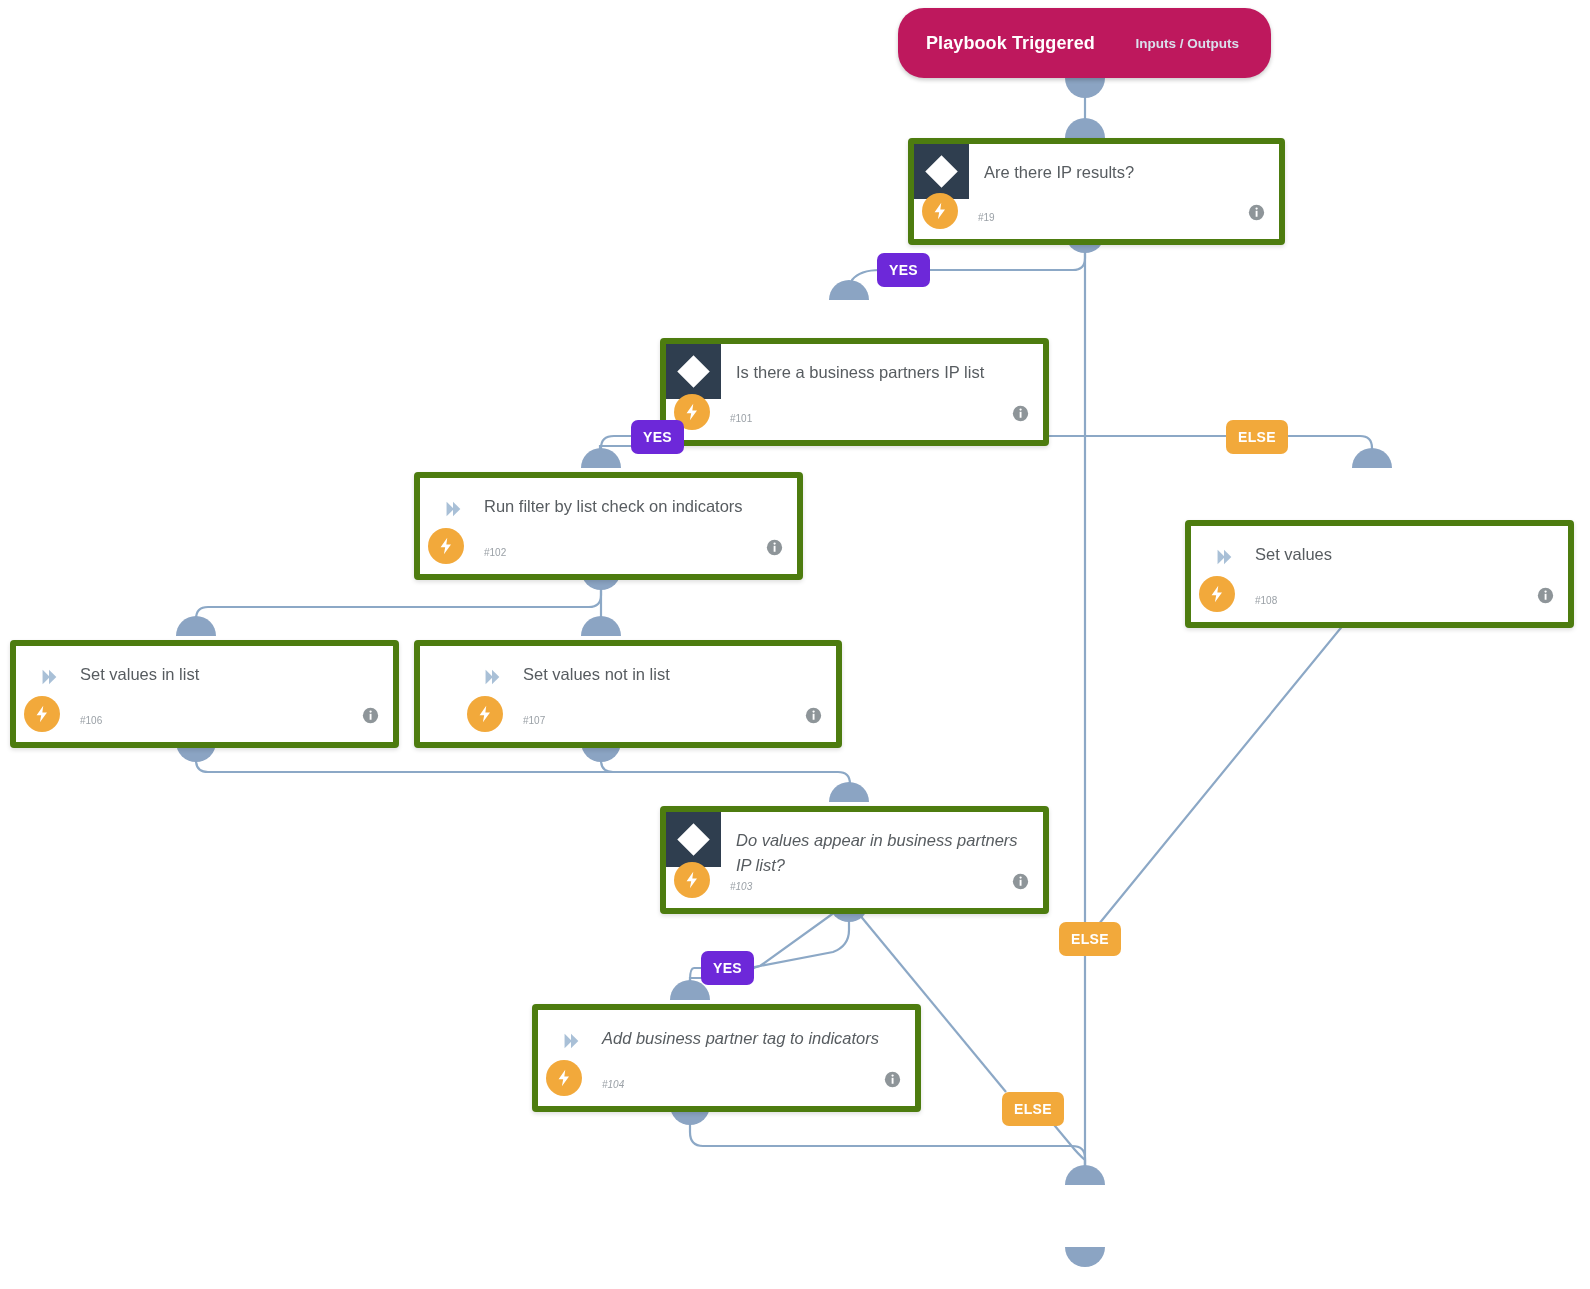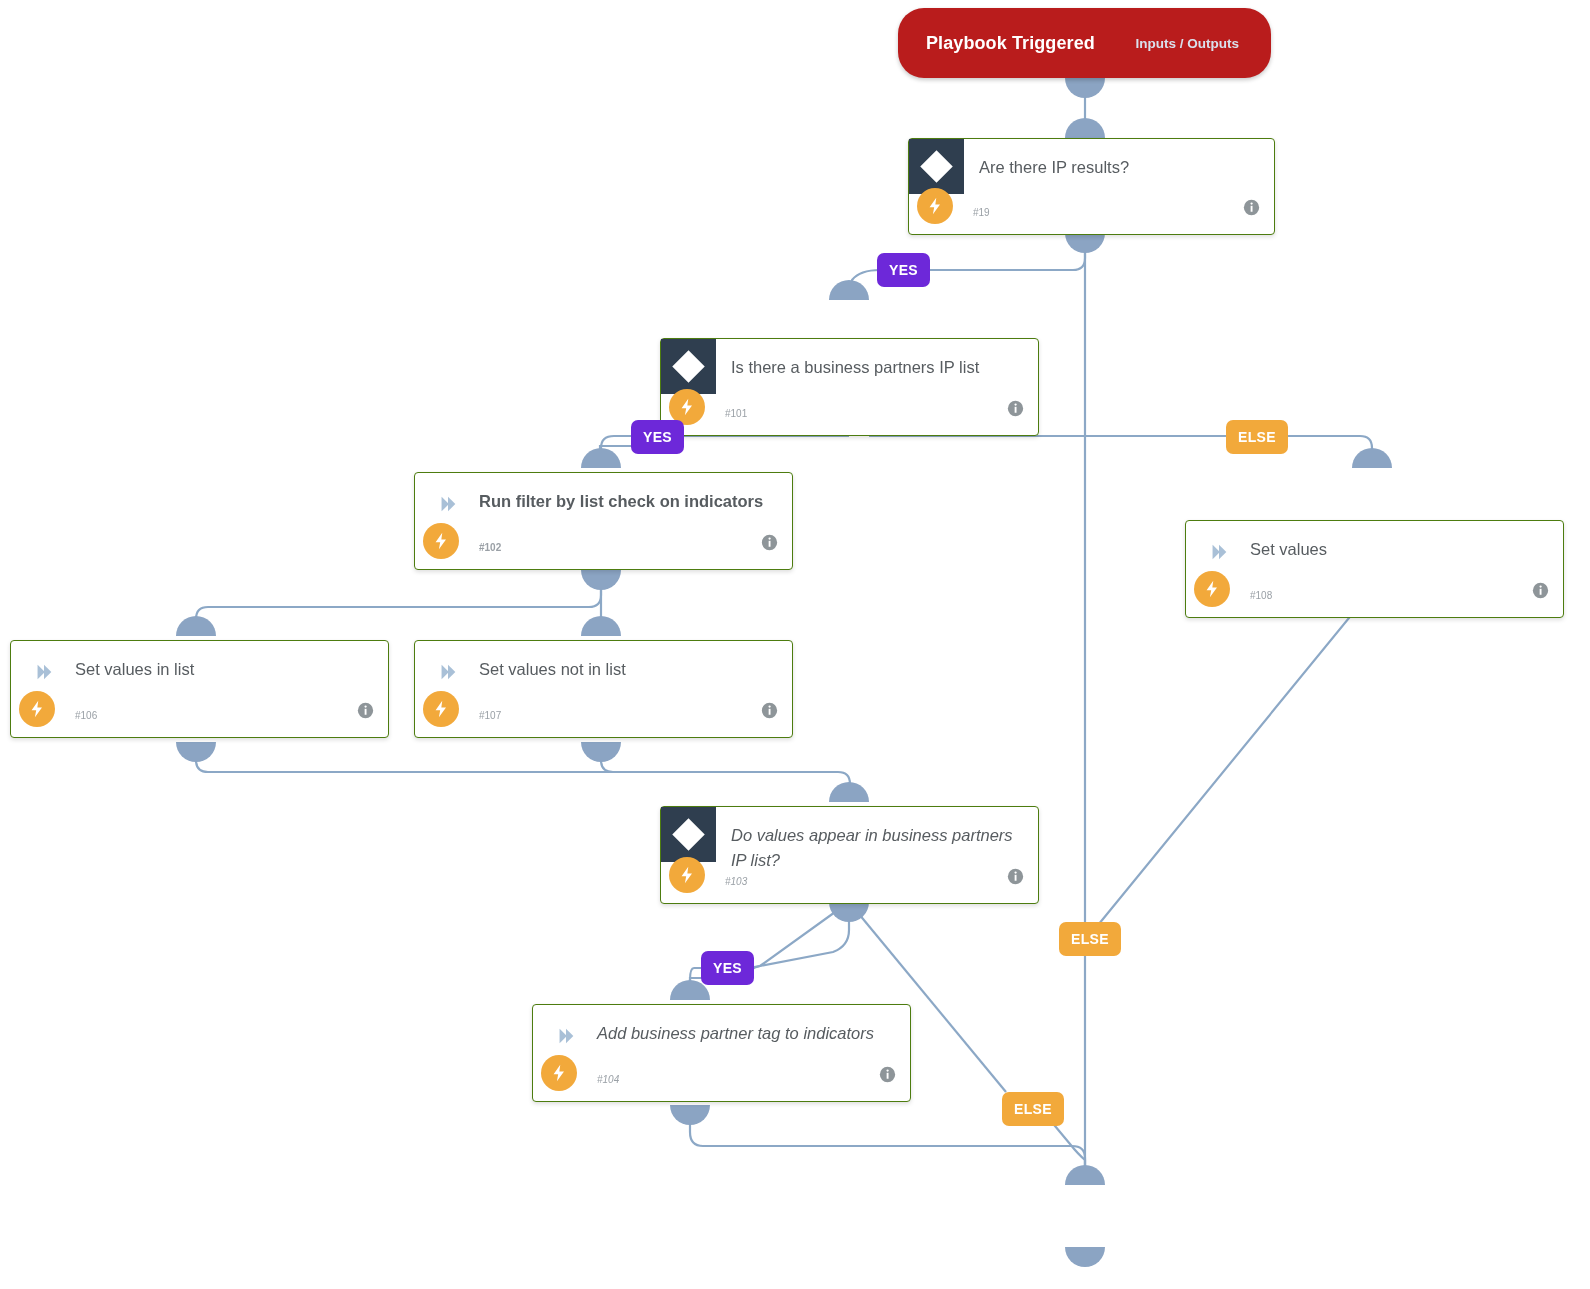--- a/index.html
+++ b/index.html
@@ -24,21 +24,21 @@
     left: 0;
     top: 0;
     width: 1590px;
     height: 1289px;
     pointer-events: none;
   }
 
   
   .pill {
     position: absolute;
-    background: #b91c1c;
+    background: #be185d;
     border-radius: 26px;
     box-shadow: 0 2px 4px rgba(0,0,0,.22);
     display: flex;
     align-items: center;
     z-index: 5;
     gap: 33px;
   }
   .pill-title {
     color: #ffffff;
     font-size: 18px;
@@ -57,21 +57,21 @@
     margin-left: auto;
     margin-right: 22px;
     display: flex;
     align-items: center;
   }
 
   
   .card {
     position: absolute;
     background: #ffffff;
-    border: 1px solid #4d7c0f;
+    border: 6px solid #4d7c0f;
     border-radius: 4px;
     box-shadow: 0 2px 4px rgba(0,0,0,.13);
     z-index: 5;
   }
   .card-head {
     position: relative;
     height: 100%;
   }
   .cond-badge {
     position: absolute;
@@ -275,21 +275,21 @@
       <div class="card-info">
         <svg width="17" height="17" viewBox="0 0 20 20">
             <circle cx="10" cy="10" r="9" fill="#8e9599"></circle>
             <rect x="9" y="8" width="2.2" height="7" fill="#fff"></rect>
             <circle cx="10.1" cy="5.4" r="1.35" fill="#fff"></circle>
           </svg>
       </div>
     </div>
   </div>
 
-  <div class="card" style="left:414px; top:472px; width:377px; height:96px;font-weight:bold;">
+  <div class="card" style="left:414px; top:472px; width:377px; height:96px;">
     <div class="card-head">
       <div class="chev">
         <svg width="22" height="22" viewBox="0 0 24 24">
             <path d="M5 4 L13 12 L5 20 Z" fill="#a9c0d7"></path>
             <path d="M12 4 L20 12 L12 20 Z" fill="#a9c0d7"></path>
           </svg>
       </div>
       <div class="card-title task">Run filter by list check on indicators</div>
       <div class="bolt">
         <svg width="20" height="20" viewBox="0 0 24 24">
@@ -350,21 +350,21 @@
       <div class="card-info">
         <svg width="17" height="17" viewBox="0 0 20 20">
             <circle cx="10" cy="10" r="9" fill="#8e9599"></circle>
             <rect x="9" y="8" width="2.2" height="7" fill="#fff"></rect>
             <circle cx="10.1" cy="5.4" r="1.35" fill="#fff"></circle>
           </svg>
       </div>
     </div>
   </div>
 
-  <div class="card" style="left:414px; top:640px; width:377px; height:96px;">
+  <div class="card" style="left:414px; top:640px; width:377px; height:96px;padding-left:39px;">
     <div class="card-head">
       <div class="chev">
         <svg width="22" height="22" viewBox="0 0 24 24">
             <path d="M5 4 L13 12 L5 20 Z" fill="#a9c0d7"></path>
             <path d="M12 4 L20 12 L12 20 Z" fill="#a9c0d7"></path>
           </svg>
       </div>
       <div class="card-title task">Set values not in list</div>
       <div class="bolt">
         <svg width="20" height="20" viewBox="0 0 24 24">

